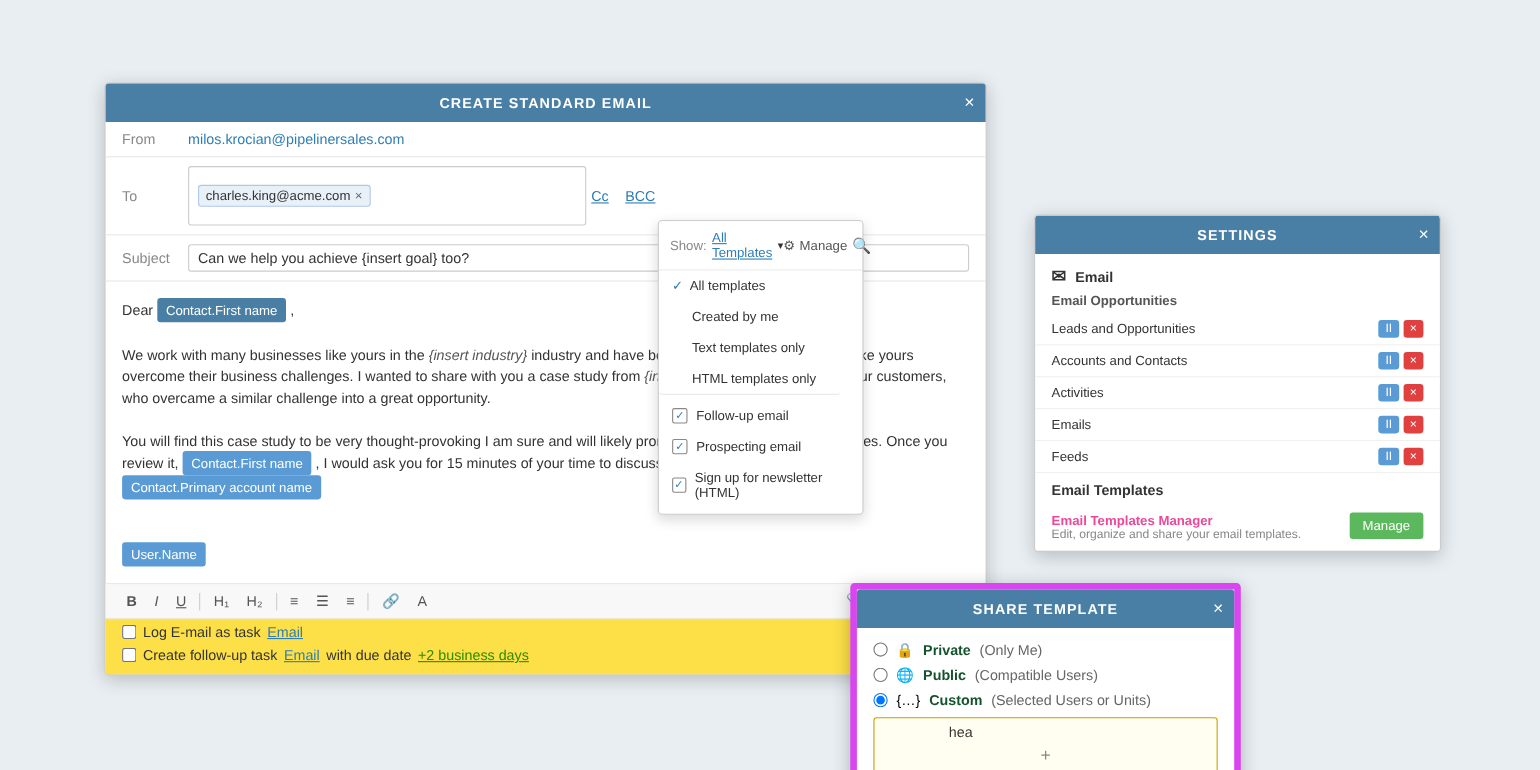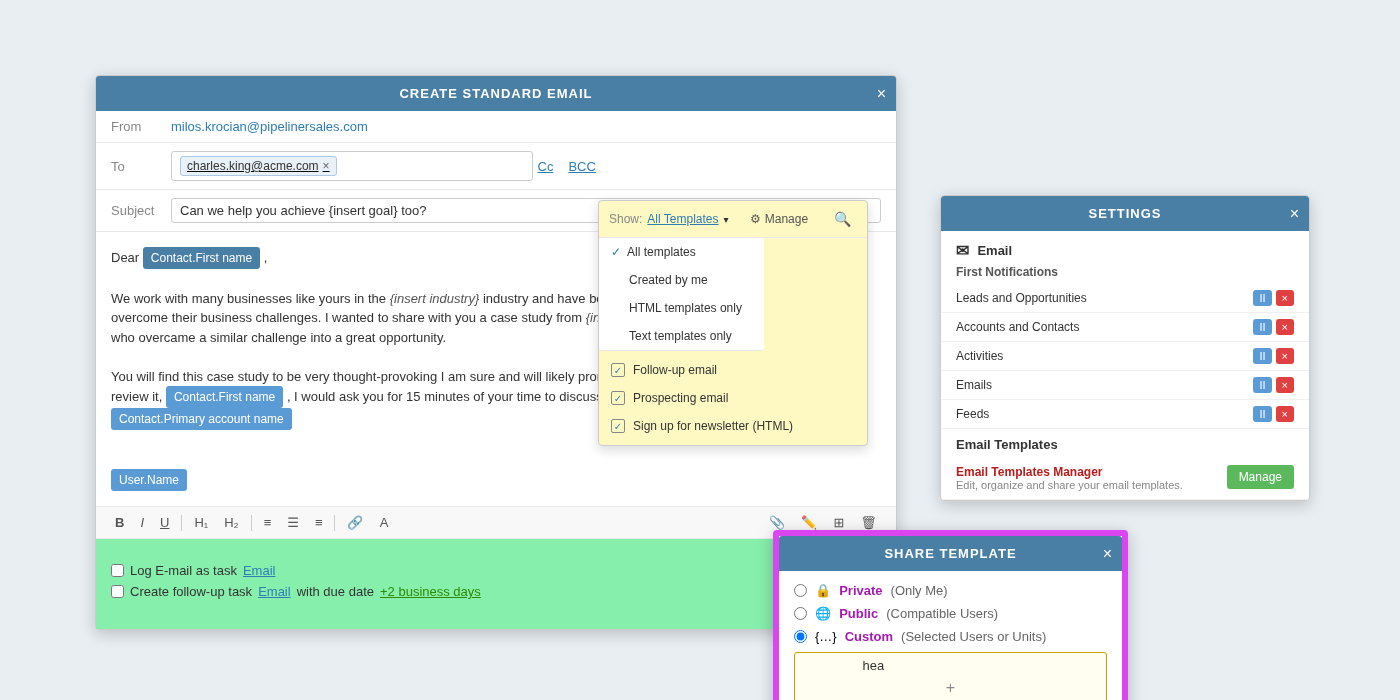--- a/index.html
+++ b/index.html
@@ -63,23 +63,22 @@
     .field-value {
       color: #2e7db5;
       font-size: 13px;
     }
     .to-field {
       flex: 1;
       display: flex;
       align-items: center;
       border: 1px solid #ccc;
       border-radius: 3px;
-      padding: 4px 8px;
+      padding: 16px 8px;
       min-height: 30px;
-      text-decoration: underline;
     }
     .tag {
       background: #e8f0f8;
       border: 1px solid #b0c8e8;
       border-radius: 3px;
       padding: 2px 6px;
       display: inline-flex;
       align-items: center;
       gap: 4px;
       font-size: 12px;
@@ -162,23 +161,23 @@
     }
     .toolbar-btn.bold { font-weight: bold; }
     .toolbar-btn.italic { font-style: italic; }
     .toolbar-btn.underline { text-decoration: underline; }
     .toolbar-sep {
       width: 1px;
       height: 16px;
       background: #ccc;
     }
     .footer-options {
-      padding: 24px 15px;
+      padding: 4px 15px;
       border-top: 1px solid #e8e8e8;
-      background: #86efac;
+      background: #fde047;
     }
     .checkbox-row {
       display: flex;
       align-items: center;
       gap: 6px;
       margin-bottom: 6px;
       font-size: 13px;
       color: #333;
     }
     .checkbox-row a {
@@ -187,22 +186,22 @@
     }
     .checkbox-row .green-link {
       color: #2e8b00;
     }
 
     
     .templates-panel {
       position: absolute;
       top: 195px;
       left: 598px;
-      width: 270px;
-      background: #fef9c3;
+      width: 187px;
+      background: #ffffff;
       border: 1px solid #ccc;
       border-radius: 4px;
       box-shadow: 0 4px 12px rgba(0,0,0,0.15);
     }
     .templates-header {
       display: flex;
       align-items: center;
       justify-content: space-between;
       padding: 8px 10px;
       border-bottom: 1px solid #e8e8e8;
@@ -396,21 +395,21 @@
       align-items: flex-start;
       justify-content: space-between;
       border-bottom: 1px solid #f0f0f0;
     }
     .settings-template-info {
       flex: 1;
     }
     .settings-template-title {
       font-size: 12px;
       font-weight: bold;
-      color: #b91c1c;
+      color: #ec4899;
     }
     .settings-template-desc {
       font-size: 11px;
       color: #888;
     }
 
     
     .share-modal {
       position: absolute;
       top: 530px;
@@ -454,21 +453,21 @@
       font-size: 13px;
     }
     .radio-row input[type="radio"] {
       cursor: pointer;
     }
     .radio-icon {
       font-size: 13px;
     }
     .radio-label-bold {
       font-weight: bold;
-      color: #a21caf;
+      color: #14532d;
     }
     .radio-label-light {
       color: #666;
     }
     .share-input-row {
       display: flex;
       align-items: center;
       border: 1px solid #c8a000;
       border-radius: 3px;
       padding: 5px 8px;
@@ -607,24 +606,24 @@
   </div>
 
   <div class="filter-dropdown" style="position:relative; top:0; left:0; box-shadow:none; border:none; border-bottom:1px solid #e8e8e8;">
     <div class="filter-item active">
       <span>All templates</span>
     </div>
     <div class="filter-item">
       <span>Created by me</span>
     </div>
     <div class="filter-item">
+      <span>Text templates only</span>
+    </div>
+    <div class="filter-item">
       <span>HTML templates only</span>
-    </div>
-    <div class="filter-item">
-      <span>Text templates only</span>
     </div>
   </div>
 
   <div class="templates-list">
     <div class="template-item">
       <div class="template-checkbox">✓</div>
       <span>Follow-up email</span>
     </div>
     <div class="template-item">
       <div class="template-checkbox">✓</div>
@@ -642,21 +641,21 @@
     <span>SETTINGS</span>
     <button class="settings-close">×</button>
   </div>
 
   <div class="settings-section-title">
     <span class="icon">✉</span>
     <span>Email</span>
   </div>
 
   <div style="padding: 0 15px 5px; font-size:12px; font-weight:bold; color:#555;">
-    <span>First Notifications</span>
+    <span>Email Opportunities</span>
   </div>
 
   <div class="settings-row">
     <span class="settings-row-label">Leads and Opportunities</span>
     <div class="settings-row-actions">
       <button class="settings-toggle">II</button>
       <button class="settings-remove">×</button>
     </div>
   </div>
   <div class="settings-row">

